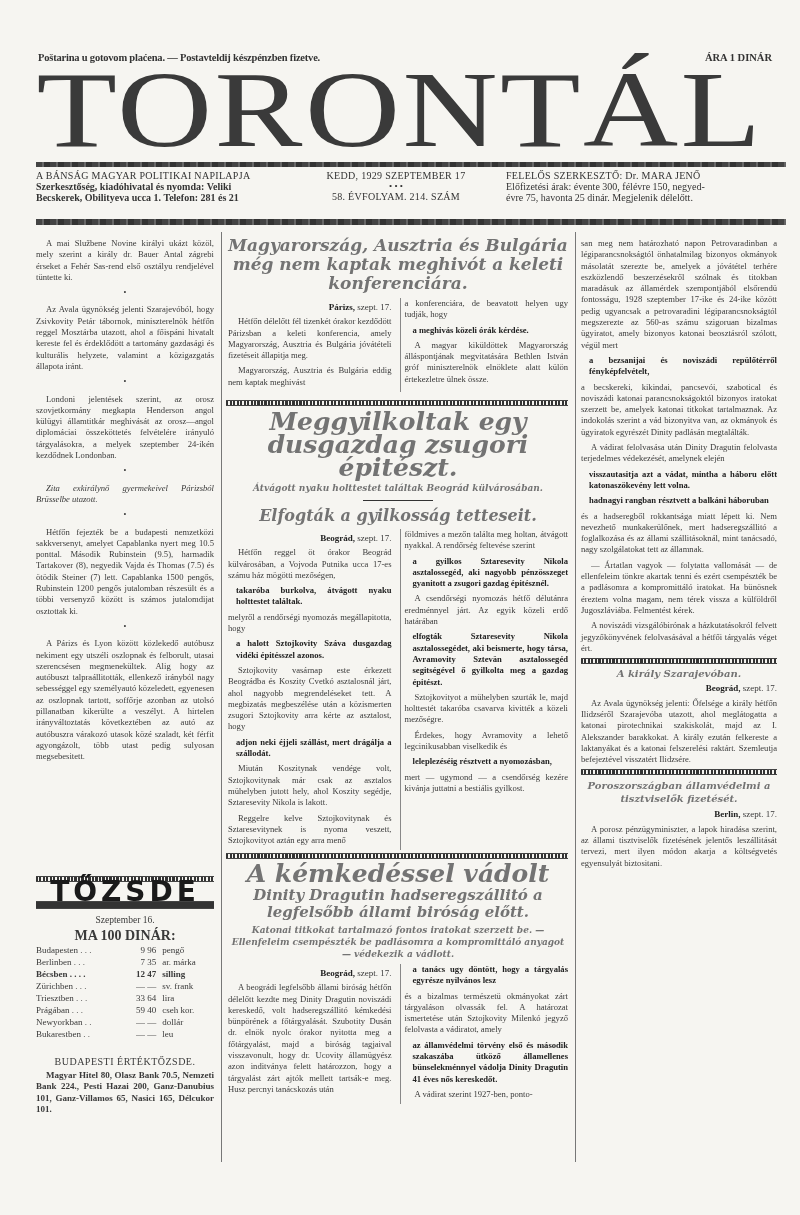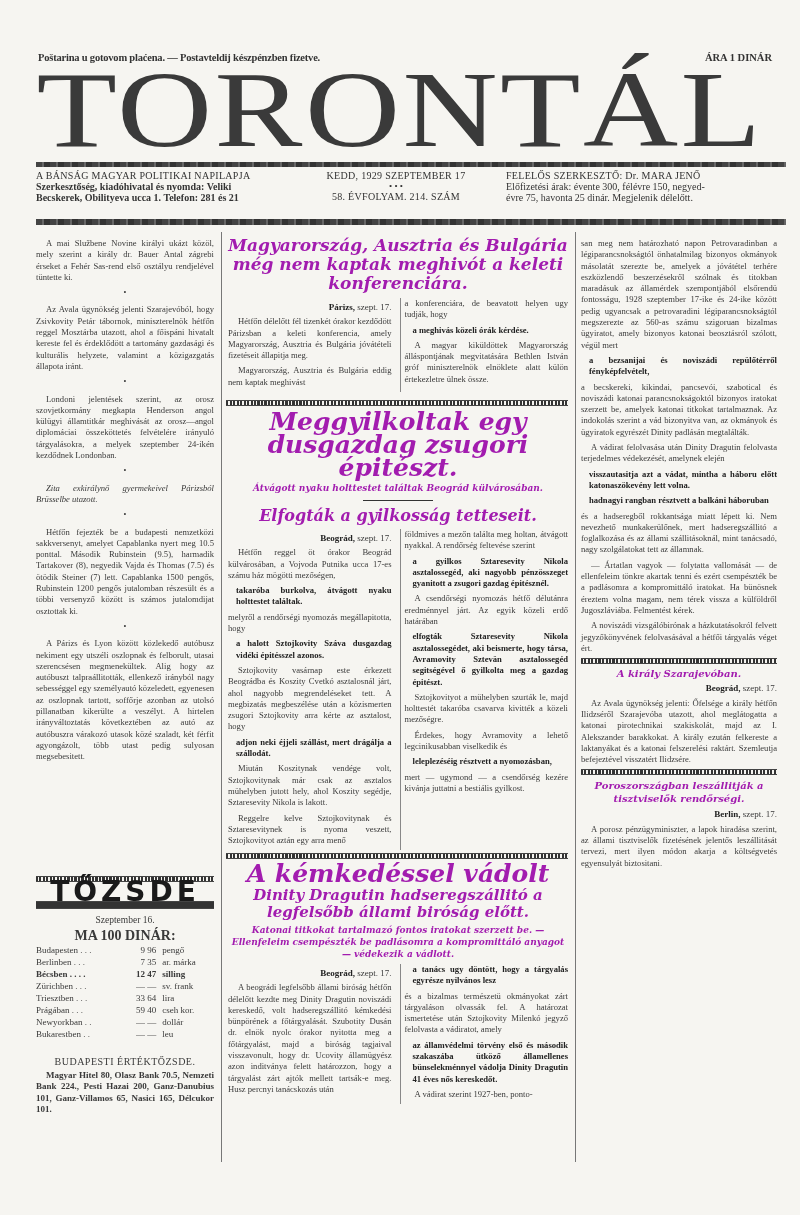--- a/index.html
+++ b/index.html
@@ -30,21 +30,21 @@
 
   
   .col { position: absolute; font-size: 8.6px; line-height: 11.3px; color: #3a3a3a; text-align: justify; }
   .col p { margin: 0 0 4px 0; text-indent: 10px; }
   .col .b { font-weight: bold; color: #222; }
   .col .ind { margin-left: 8px; text-indent: 0; }
   .dot { text-align: center; margin: 2px 0 6px; font-size: 8px; }
   .vrule { position: absolute; width: 1px; background: #777; }
   .starline { height: 4px; background: repeating-linear-gradient(90deg,#333 0 2px,transparent 2px 3.5px); border-top: 1px solid #444; border-bottom: 1px solid #444; margin: 4px 0; }
 
-  .hd { font-family: "DejaVu Serif", serif; font-style: italic; font-weight: bold; color: #a21caf; text-align: center; }
+  .hd { font-family: "DejaVu Serif", serif; font-style: italic; font-weight: bold; color: #737373; text-align: center; }
   .h-big { font-size: 17px; line-height: 19px; }
   .h-xl { font-size: 25px; line-height: 23px; }
   .h-sub { font-size: 9px; line-height: 12px; }
   .dateline { text-align: right; font-size: 9px; margin: 4px 0 3px; }
   .dateline b { color: #222; }
 
   .tozsde { font-family: "DejaVu Sans", sans-serif; font-weight: bold; font-size: 28px; letter-spacing: 4px; text-align: center; color: #1a1a1a; }
   .ttable { width: 100%; border-collapse: collapse; font-size: 9px; line-height: 12px; }
   .ttable td { padding: 0; }
   .ttable td.v { text-align: right; padding-right: 6px; }
@@ -228,18 +228,18 @@
     <p style="text-indent:0">és a hadseregből rokkantsága miatt lépett ki. Nem nevezhető munkakerülőnek, mert hadseregszállitó a foglalkozása és az állami szállitásoknál, mint tanácsadó, nagy szolgálatokat tett az államnak.</p>
     <p>— Ártatlan vagyok — folytatta vallomását — de ellenfeleim tönkre akartak tenni és ezért csempészték be a padlásomra a kompromittáló iratokat. Ha bünösnek éreztem volna magam, nem térek vissza a külföldről Jugoszláviába. Felmentést kérek.</p>
     <p>A noviszádi vizsgálóbirónak a házkutatásokról felvett jegyzőkönyvének felolvasásával a hétfői tárgyalás véget ért.</p>
 
     <div class="starline"></div>
     <div class="hd" style="font-size:10px;margin:4px 0">A király Szarajevóban.</div>
     <div class="dateline"><b>Beográd,</b> <span>szept. 17.</span></div>
     <p>Az Avala ügynökség jelenti: Őfelsége a király hétfőn Ilidzséről Szarajevóba utazott, ahol meglátogatta a katonai pirotechnikai szakiskolát, majd az I. Alekszander barakkokat. A király ezután felkereste a laktanyákat és a katonai felszerelési raktárt. Szemleutja befejeztével visszatért Ilidzsére.</p>
 
     <div class="starline"></div>
-    <div class="hd" style="font-size:10px;line-height:13px;margin:4px 0">Poroszországban leszállitják a tisztviselők rendőrségi.</div>
+    <div class="hd" style="font-size:10px;line-height:13px;margin:4px 0">Poroszországban államvédelmi a tisztviselők fizetését.</div>
     <div class="dateline"><b>Berlin,</b> <span>szept. 17.</span></div>
     <p>A porosz pénzügyminiszter, a lapok hiradása szerint, az állami tisztviselők fizetésének jelentős leszállitását tervezi, mert ilyen módon akarja a költségvetés egyensulyát biztositani.</p>
   </div>
 
 </div>
 
 </body></html>

